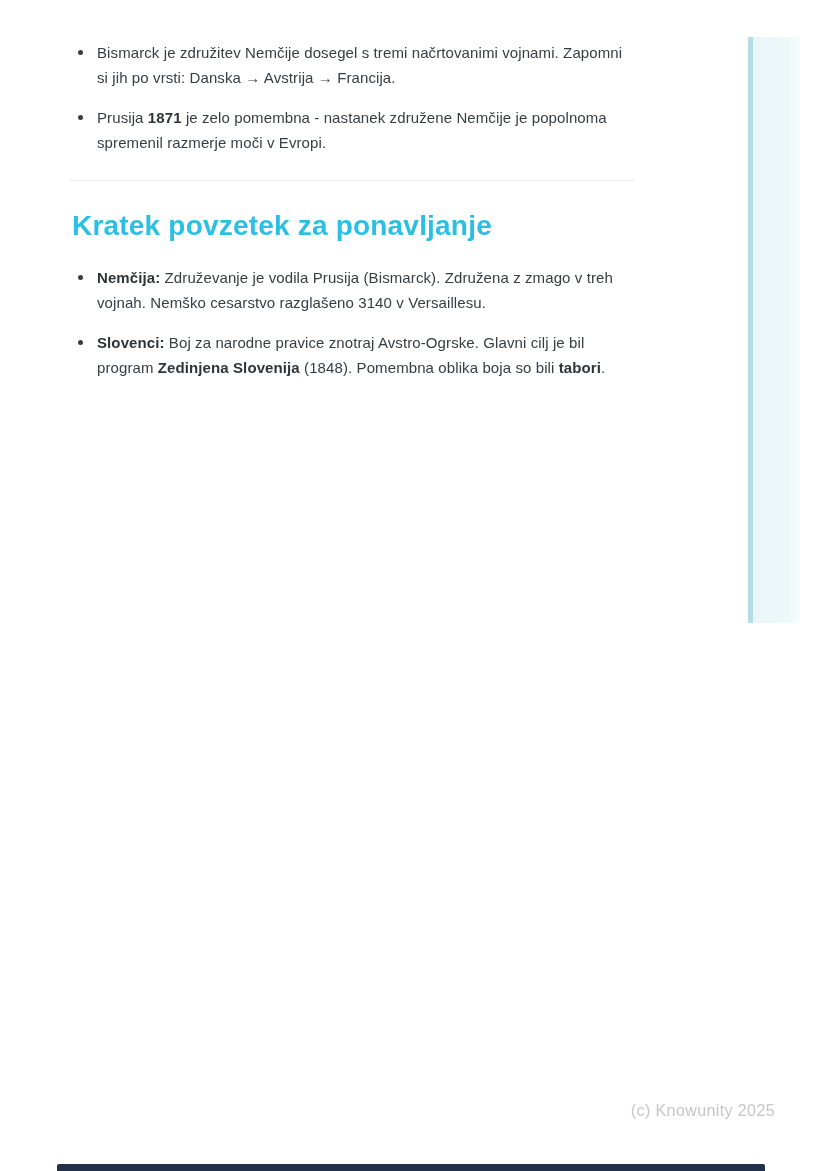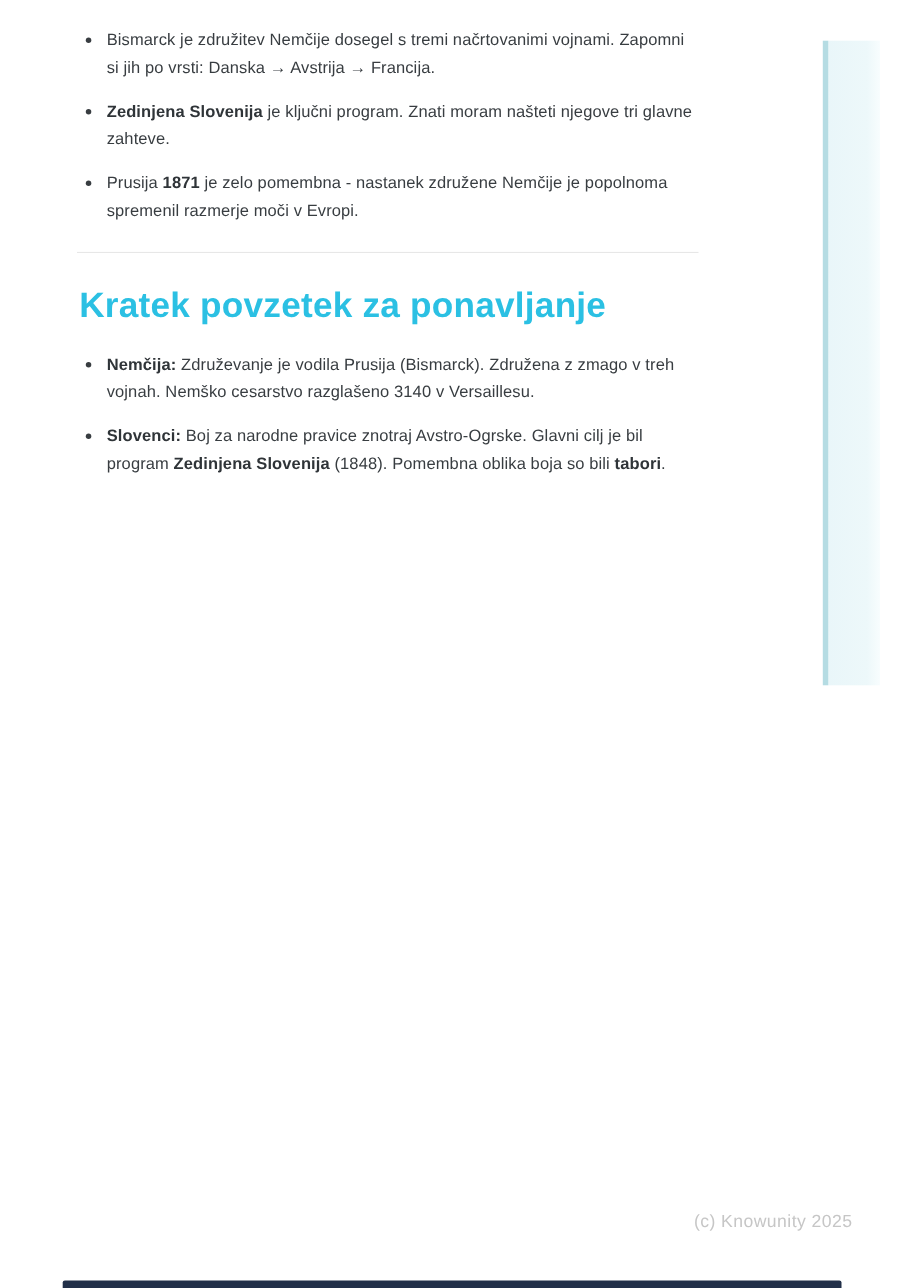--- a/index.html
+++ b/index.html
@@ -9,21 +9,21 @@
     font-family: "Liberation Sans", "DejaVu Sans", sans-serif;
     position: relative;
     overflow: hidden;
   }
   .page {
     position: absolute; inset: 0;
     background: #ffffff;
   }
   .content {
     position: absolute;
-    left: 72px; top: 24px;
+    left: 72px; top: 40px;
     width: 563px;
   }
   ul.bullet-list {
     list-style: none;
   }
   ul.bullet-list li {
     display: flex;
     gap: 14px;
     margin-bottom: 15px;
     font-size: 15px;
@@ -43,21 +43,21 @@
   .li-text { display: block; }
   .bold { font-weight: bold; color: #2f3438; }
   .divider {
     border: none;
     border-top: 1px solid var(--divider, #e7e7e7);
     margin: 25px 0 0 -2px;
     width: 565px;
   }
   .section-heading {
     margin-top: 29px;
-    font-size: 32px;
+    font-size: 28px;
     font-weight: bold;
     color: var(--accent, #2bc0e3);
     letter-spacing: 0.2px;
   }
   .summary-list { margin-top: 23px; }
   .page-footer {
     position: absolute;
     top: 1102px;
     right: 53px;
     font-size: 16px;
@@ -86,24 +86,20 @@
 
   <div class="content">
 
     <ul class="bullet-list">
 
         <li>
           <span class="dot"></span>
           <span class="li-text"><span>Bismarck je združitev Nemčije dosegel s tremi načrtovanimi vojnami. Zapomni si jih po vrsti: Danska → Avstrija → Francija.</span></span>
         </li>
 
-        <li>
-          <span class="dot"></span>
-          <span class="li-text"><span class="bold">Zedinjena Slovenija</span><span> je ključni program. Znati moram našteti njegove tri glavne zahteve.</span></span>
-        </li>
 
 
         <li>
           <span class="dot"></span>
           <span class="li-text"><span>Prusija </span><span class="bold">1871</span><span> je zelo pomembna - nastanek združene Nemčije je popolnoma spremenil razmerje moči v Evropi.</span></span>
         </li>
       </ul>
 
     <hr class="divider">
 

